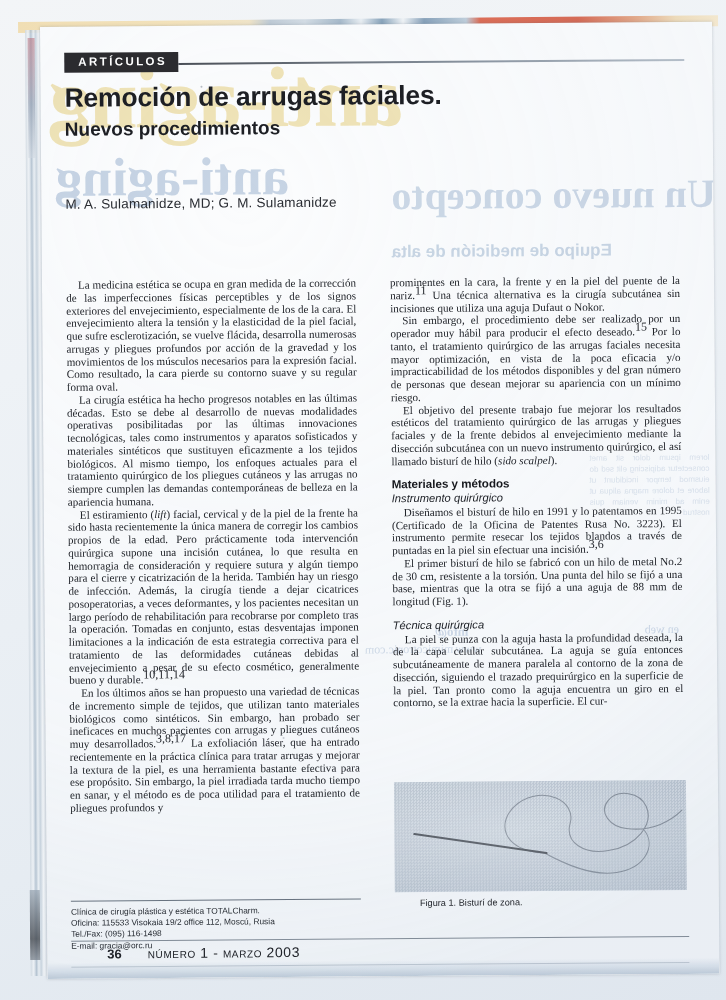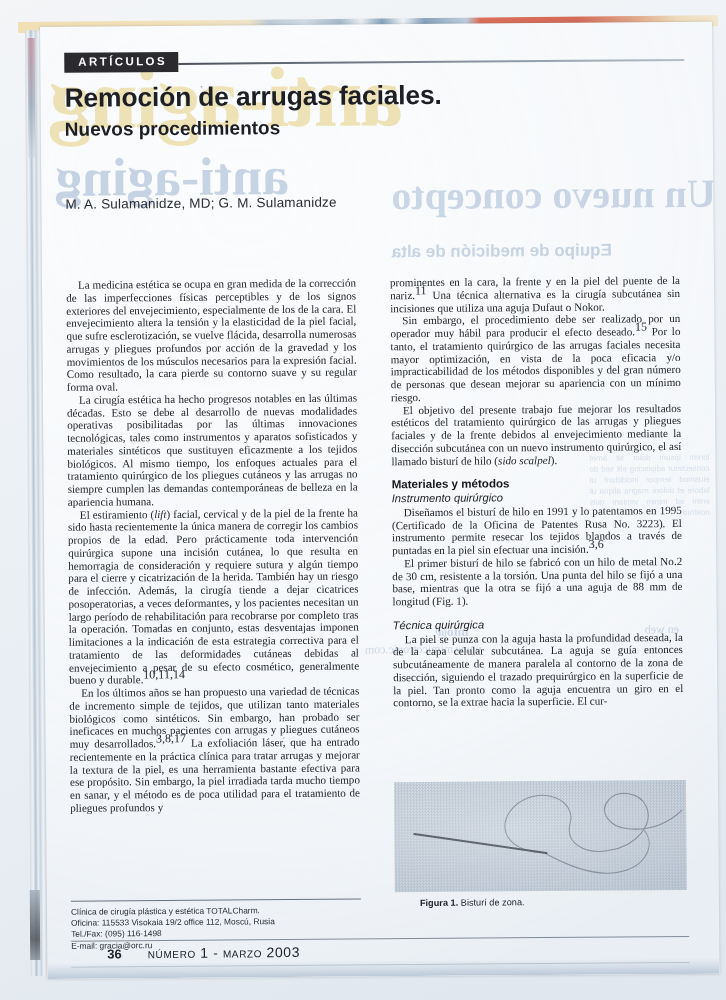--- a/index.html
+++ b/index.html
@@ -313,21 +313,21 @@
   .fig-img .vign {
     position: absolute; inset: 0;
     background: radial-gradient(120% 100% at 40% 45%, rgba(255,255,255,.25), rgba(150,163,178,.18) 80%);
   }
   .fig-caption {
     margin-top: 6px;
     font-family: "Liberation Sans", sans-serif;
     font-size: 9.2px;
     color: #1d2026;
   }
-  .fig-caption b { font-weight: 700; padding-left: 25px; }
+  .fig-caption b { font-weight: 400; padding-left: 25px; }
 
   
   .footer-rule {
     position: absolute;
     left: 24px;
     top: 914px;
     width: 618px;
     height: 1.4px;
     background: #8a939d;
   }

